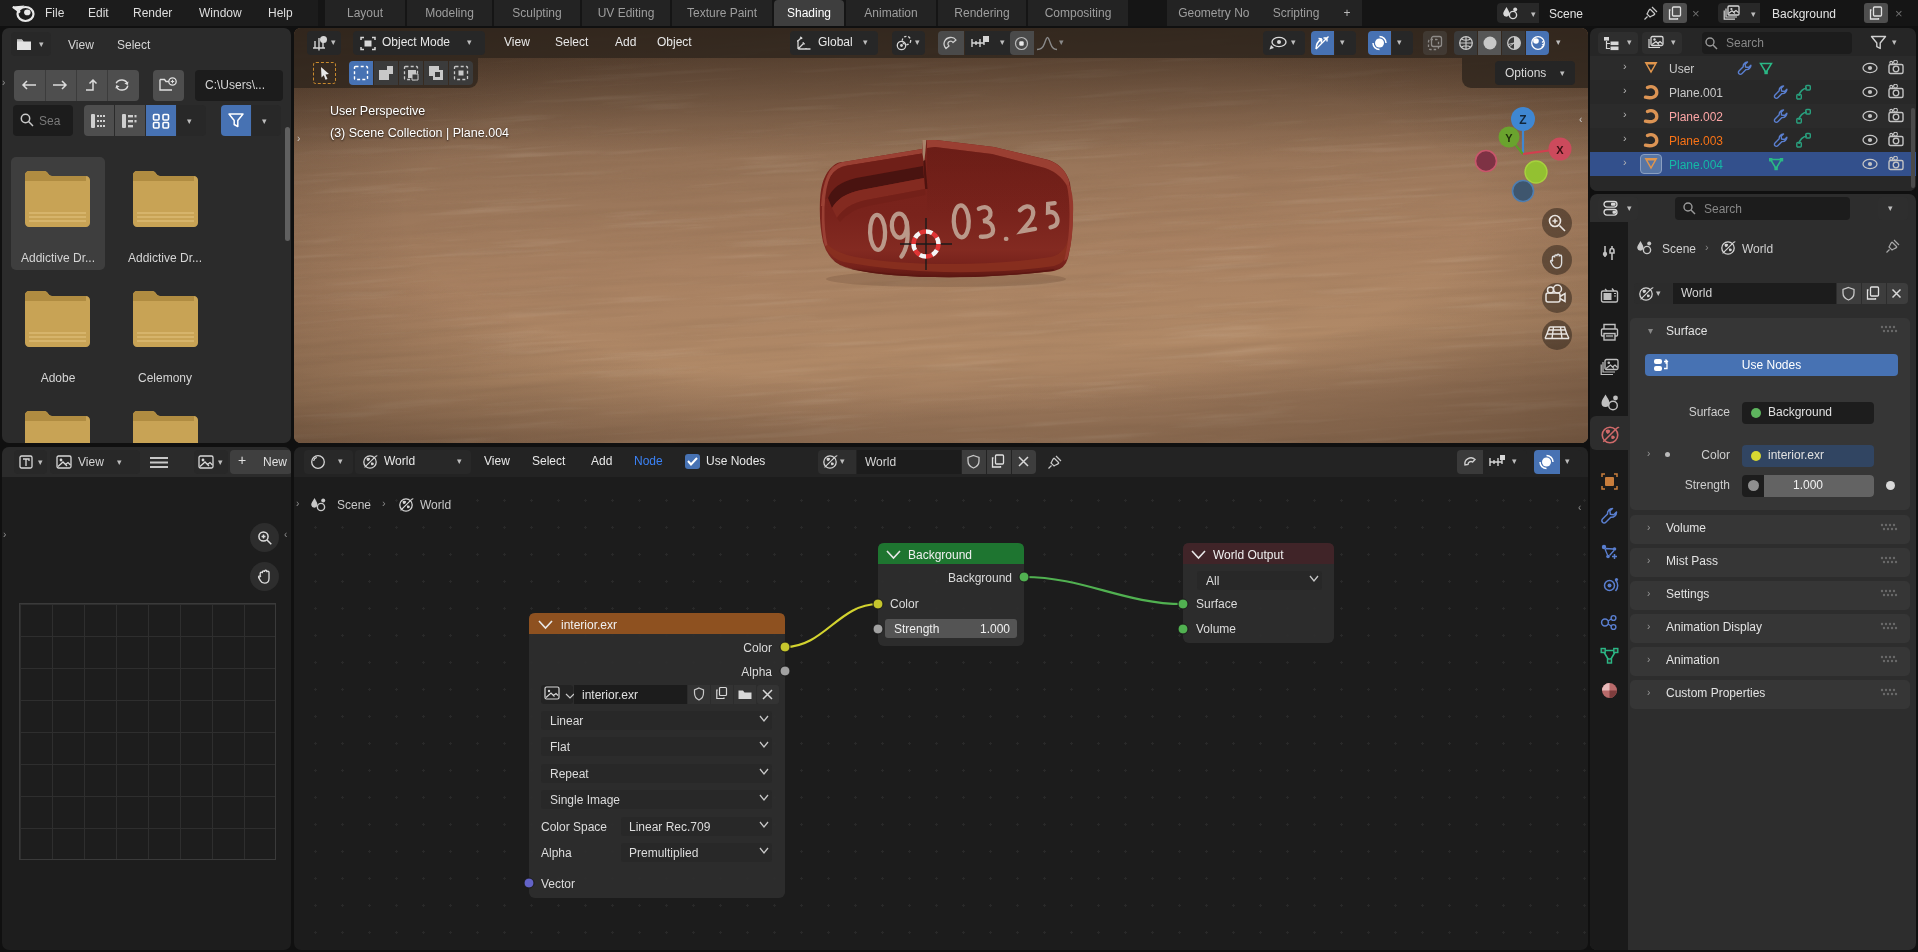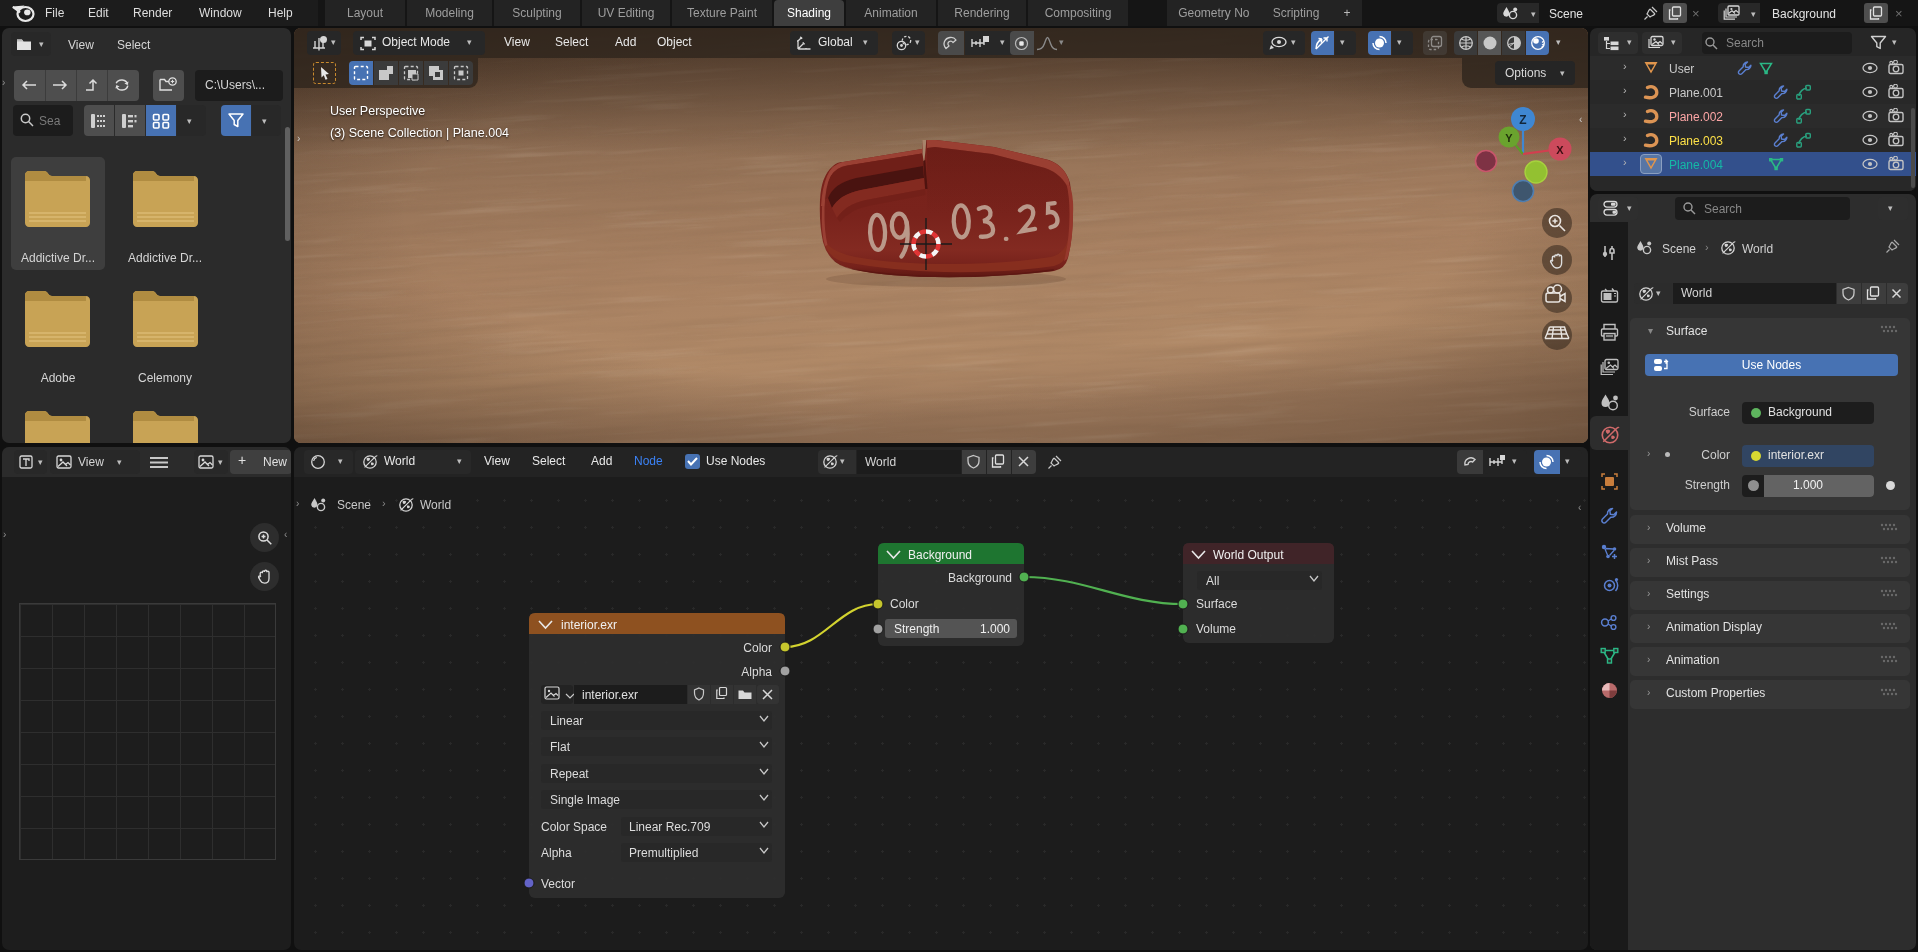--- a/index.html
+++ b/index.html
@@ -783,21 +783,21 @@
     <svg class="abs" style="left:53px;top:104px" width="16" height="16" viewBox="0 0 16 16">
         <use href="#curveico"></use>
       </svg>
     <div class="abs" style="left:50px;top:126px;width:22px;height:20px;background:#5876a5;border:1px solid #8b9fc0;border-radius:4px"></div>
     <svg class="abs" style="left:53px;top:128px" width="16" height="16" viewBox="0 0 16 16">
         <use href="#planeico"></use>
       </svg>
     <div class="lbl" style="left:79px;top:34px;color:#c9c9c9">User</div>
     <div class="lbl" style="left:79px;top:58px;color:#c9c9c9">Plane.001</div>
     <div class="lbl" style="left:79px;top:82px;color:#fca5a5">Plane.002</div>
-    <div class="lbl" style="left:79px;top:106px;color:#fde047">Plane.003</div>
+    <div class="lbl" style="left:79px;top:106px;color:#f97316">Plane.003</div>
     <div class="lbl" style="left:79px;top:130px;color:#14b8a6">Plane.004</div>
     <svg class="abs" style="left:147px;top:32px" width="16" height="16" viewBox="0 0 16 16">
         <use href="#wrench"></use>
       </svg>
     <svg class="abs" style="left:168px;top:32px" width="16" height="16" viewBox="0 0 16 16">
         <path d="M2.5 3.5 L13.5 3.5 L8 12.5 Z" fill="none" stroke="#2bb885" stroke-width="1.5"></path>
         <rect x="6.4" y="10.8" width="3.4" height="3.4" fill="#2bb885"></rect>
       </svg>
     <svg class="abs" style="left:183px;top:56px" width="16" height="16" viewBox="0 0 16 16">
         <use href="#wrench"></use>

